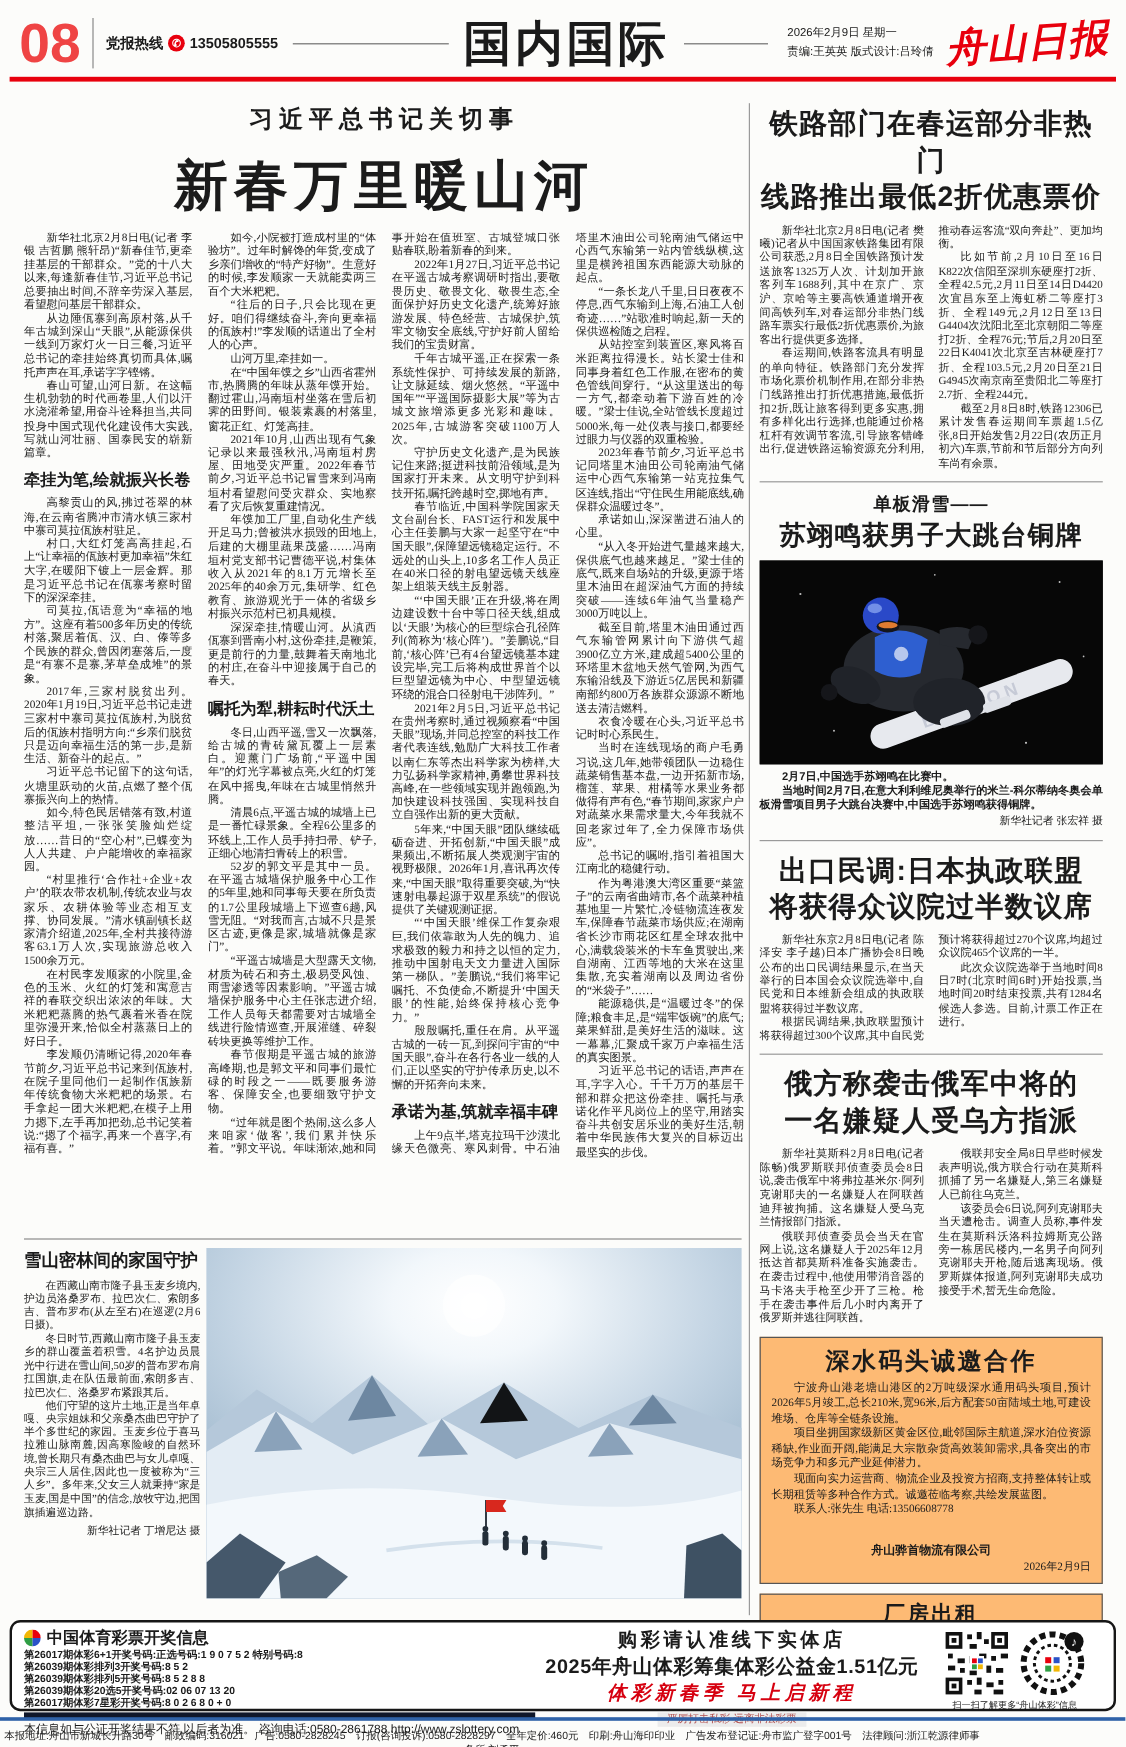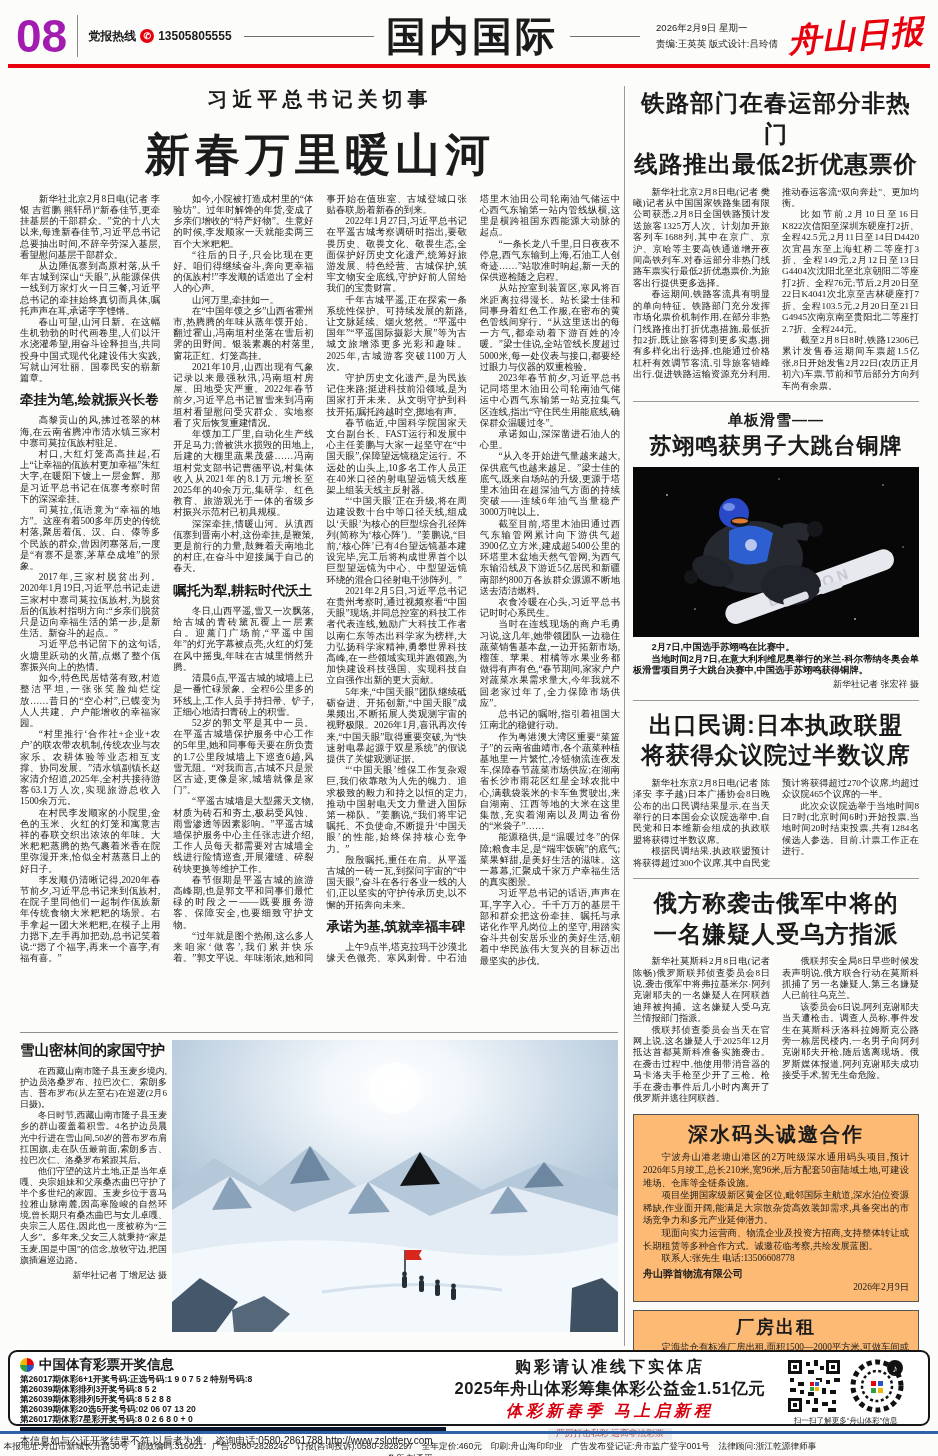--- a/index.html
+++ b/index.html
@@ -1,21 +1,21 @@
 <!DOCTYPE html>
 <html><head>
 <meta charset="utf-8">
 <style>
   * { margin:0; padding:0; box-sizing:border-box; }
   html,body { width:938px; height:1456px; }
   body { position:relative; background:#fcfcfa; color:#1b1b1b; font-family:"Liberation Serif","DejaVu Serif",serif; overflow:hidden; }
 
   
   .header { position:absolute; top:10px; left:16px; right:14px; height:52px; display:flex; align-items:center; }
-  .page-num { font-family:"Liberation Sans",sans-serif; font-weight:bold; font-size:46px; line-height:1; color:#a21caf; }
+  .page-num { font-family:"Liberation Sans",sans-serif; font-weight:bold; font-size:46px; line-height:1; color:#ef4444; }
   .pn-sep { width:1px; height:42px; background:#8a8a8a; margin:0 10px; }
   .hotline { display:flex; align-items:center; gap:4px; font-family:"Liberation Sans",sans-serif; font-size:12px; font-weight:bold; white-space:nowrap; }
   .phone-icon { width:14px; height:14px; border-radius:50%; background:#e8000d; color:#fff; font-size:9px; line-height:14px; text-align:center; display:inline-block; }
   .h-line { flex:1; height:1px; background:#6f6f6f; margin:0 12px; }
   .h-line.short { max-width:70px; }
   .section-title { font-family:"Liberation Sans",sans-serif; font-weight:900; font-size:40px; letter-spacing:3px; white-space:nowrap; }
   .date-block { font-family:"Liberation Sans",sans-serif; font-size:9.5px; line-height:1.7; white-space:nowrap; margin:0 10px 0 4px; }
   .masthead-logo { font-family:"Liberation Serif",serif; font-style:italic; font-weight:bold; font-size:33px; color:#e8000d; transform:rotate(-4deg); letter-spacing:1px; white-space:nowrap; }
   .red-rule { position:absolute; top:64px; left:8px; right:8px; height:4px; background:#e8000d; }
 
@@ -53,21 +53,21 @@
   .sb-photo svg { display:block; }
   .sb-caption { margin-top:5px; font-family:"Liberation Sans",sans-serif; font-size:9.3px; line-height:11.6px; text-align:justify; font-weight:bold; }
   .sb-caption p { text-indent:2em; }
   .sb-credit { font-family:"Liberation Sans",sans-serif; font-size:9px; text-align:right; margin-top:1px; }
 
   .ad-box { border:1px solid #555; padding:6px 9px 7px; margin-top:10px; background:#fdba74; }
   .ad-title { text-align:center; font-family:"Liberation Sans",sans-serif; font-weight:900; font-size:20px; letter-spacing:2px; margin-bottom:3px; }
   .ad-body { font-size:9.3px; line-height:12.6px; text-align:justify; }
   .ad-body p { text-indent:2em; }
   .ad-contact { font-size:9.3px; line-height:12.6px; text-indent:2em; }
-  .ad-sign { text-align:left; font-family:"Liberation Sans",sans-serif; font-weight:bold; font-size:10px; margin-top:2px; }
+  .ad-sign { text-align:center; font-family:"Liberation Sans",sans-serif; font-weight:bold; font-size:10px; margin-top:20px; }
   .ad-date { text-align:right; font-size:9.3px; }
   .ad-box.small { margin-top:8px; padding:4px 9px 6px; }
   .ad-box.small .ad-title { font-size:18px; margin-bottom:2px; }
 
   
   .bottom-strip { position:absolute; left:8px; top:1350px; width:922px; height:76px; border:2px solid #161616; border-radius:9px; background:#fff; display:flex; align-items:stretch; padding:4px 10px 3px; gap:8px; }
   .lottery { width:448px; font-family:"Liberation Sans",sans-serif; display:flex; flex-direction:column; }
   .lot-title-row { display:flex; align-items:center; gap:5px; font-weight:900; font-size:13.5px; }
   .lot-star { width:14px; height:14px; flex:0 0 auto; }
   .lot-lines { font-size:8.6px; line-height:9.9px; font-weight:bold; margin-top:1px; }

